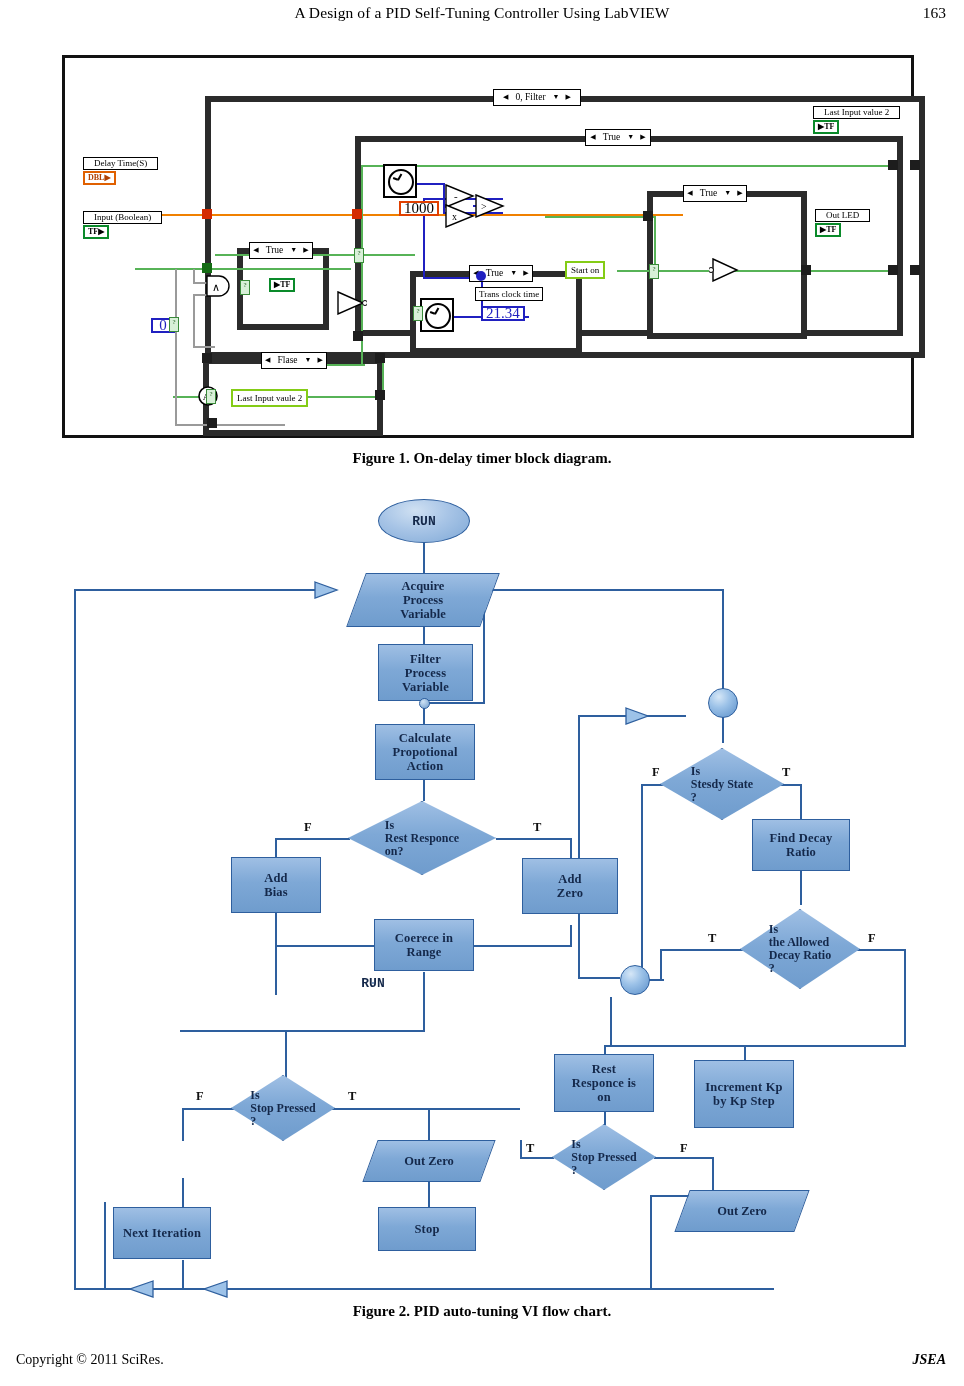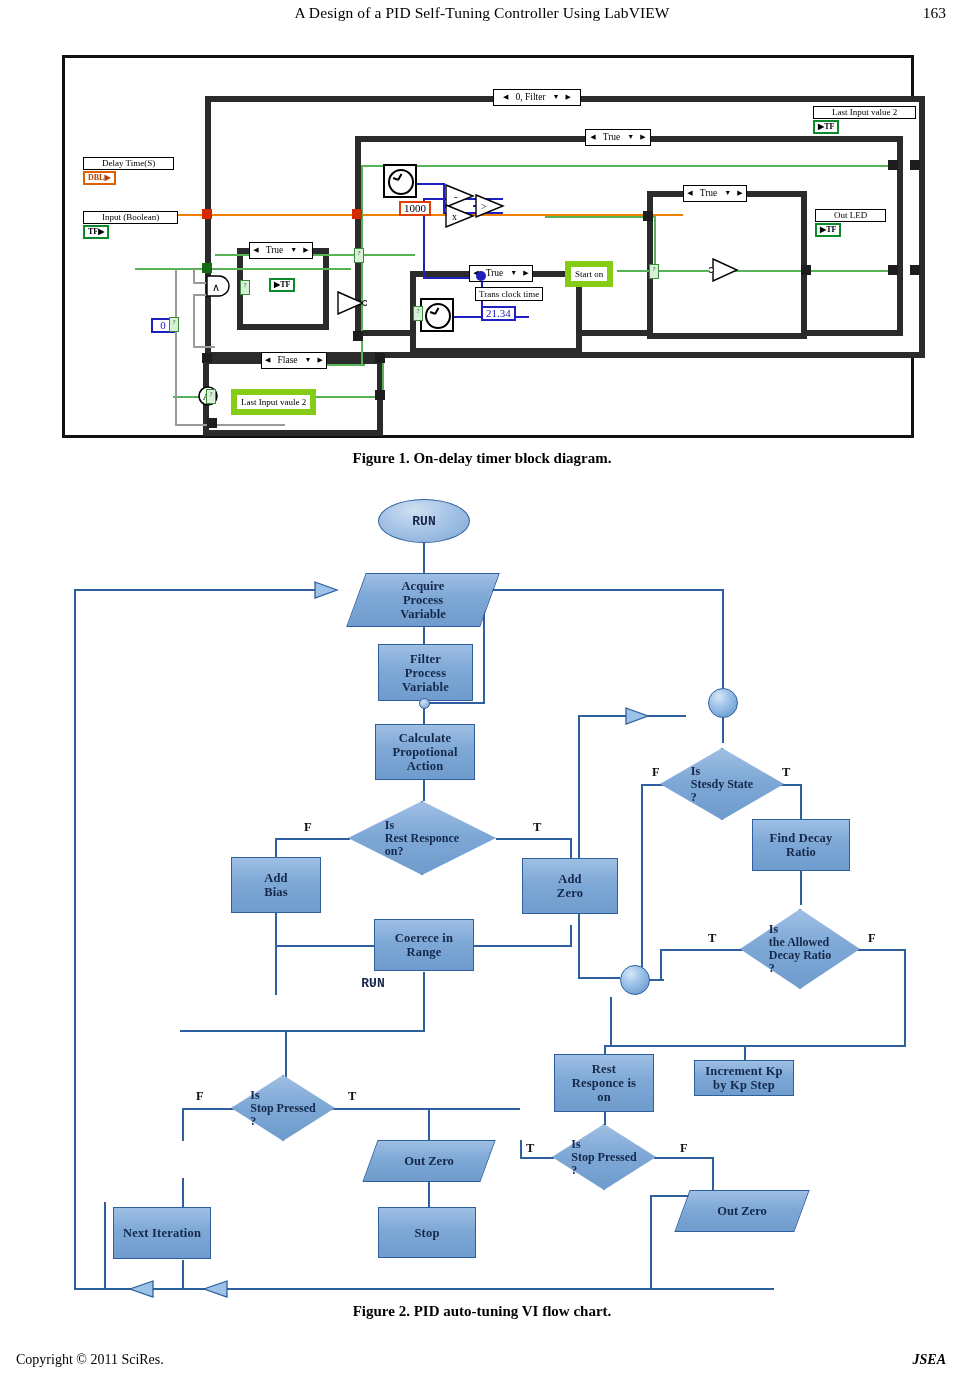--- a/index.html
+++ b/index.html
@@ -52,42 +52,42 @@
     font-family:"Liberation Serif",serif;
     white-space:nowrap;z-index:6;
     display:flex;align-items:center;justify-content:center;
   }
   .lv-sel .arw{font-size:7px;padding:0 3px;}
   .lv-sel .lbl{padding:0 4px;}
 
   
   .lv-lab{
     position:absolute;border:1px solid #000;background:#fff;
-    font-size:9px;line-height:11px;padding:0 18px;white-space:nowrap;
+    font-size:9px;line-height:11px;padding:0 10px;white-space:nowrap;
     font-family:"Liberation Serif",serif;z-index:7;
   }
   .lv-term{
     position:absolute;border:2px solid #0a8a2a;background:#fff;
     font-size:8px;line-height:10px;padding:0 3px;white-space:nowrap;
     color:#000;font-weight:bold;z-index:7;
   }
   .lv-term.dbl{border-color:#e06000;color:#b04000;}
   .lv-term.grn{border-color:#0a8a2a;}
   .lv-const{
     position:absolute;border:2px solid #e04000;background:#fff;
-    font-size:11px;line-height:11px;padding:0 3px;color:#000;z-index:7;
+    font-size:15px;line-height:11px;padding:0 3px;color:#000;z-index:7;
   }
   .lv-const.blue{border-color:#2020c0;color:#2020c0;}
   .lv-const.bluefill{border:2px solid #2020c0;background:#fff;color:#2020c0;}
   .lv-strbox{
     position:absolute;border:1px solid #000;background:#fff;
     font-size:9px;line-height:12px;padding:0 3px;white-space:nowrap;z-index:7;
   }
   .lv-green-str{
-    position:absolute;border:6px solid #84cc16;background:#fff;
+    position:absolute;border:2px solid #84cc16;background:#fff;
     font-size:9px;line-height:12px;padding:1px 4px;white-space:nowrap;z-index:7;
   }
   .lv-clock{
     position:absolute;width:30px;height:30px;border:2px solid #000;background:#fff;z-index:6;
   }
   .lv-clock .face{
     position:absolute;left:3px;top:3px;width:22px;height:22px;border:2px solid #000;border-radius:50%;
   }
   .lv-clock .h1{position:absolute;left:12px;top:7px;width:1.5px;height:7px;background:#000;transform-origin:bottom center;transform:rotate(30deg);}
   .lv-clock .h2{position:absolute;left:12px;top:9px;width:1.5px;height:5px;background:#000;transform-origin:bottom center;transform:rotate(-70deg);}
@@ -537,21 +537,21 @@
 Decay Ratio
 ?</div>
     </div>
 
     <div class="fl fl-circ" style="left:620px;top:480px;width:30px;height:30px;"></div>
 
     <div class="fl fl-box" style="left:554px;top:569px;width:100px;height:58px;">Rest
 Responce is
 on</div>
 
-    <div class="fl fl-box" style="left:694px;top:575px;width:100px;height:36px;">Increment Kp
+    <div class="fl fl-box" style="left:694px;top:575px;width:100px;height:68px;">Increment Kp
 by Kp Step</div>
 
     <div class="fl-diam-wrap" style="left:552px;top:639px;width:104px;height:66px;">
       <div class="fl-diam"></div>
       <div class="fl-diam-txt">Is
 Stop Pressed
 ?</div>
     </div>
 
     <div class="fl-diam-wrap" style="left:231px;top:590px;width:104px;height:66px;">
@@ -562,21 +562,21 @@
     </div>
 
 
     <div class="fl fl-box" style="left:113px;top:722px;width:98px;height:52px;">Next Iteration</div>
 
     <div class="fl" style="left:370px;top:655px;width:118px;height:42px;">
       <div class="fl-para" style="position:absolute;inset:0;"></div>
       <div class="fl-para-txt">Out Zero</div>
     </div>
 
-    <div class="fl fl-box" style="left:378px;top:722px;width:98px;height:51px;">Stop</div>
+    <div class="fl fl-box" style="left:378px;top:722px;width:98px;height:44px;">Stop</div>
 
     <div class="fl" style="left:682px;top:705px;width:120px;height:42px;">
       <div class="fl-para" style="position:absolute;inset:0;"></div>
       <div class="fl-para-txt">Out Zero</div>
     </div>
 
     <div class="fl-dot" style="left:419px;top:213px;"></div>
 
     <div class="fl-lab" style="left:304px;top:335px;">F</div>
     <div class="fl-lab" style="left:533px;top:335px;">T</div>

